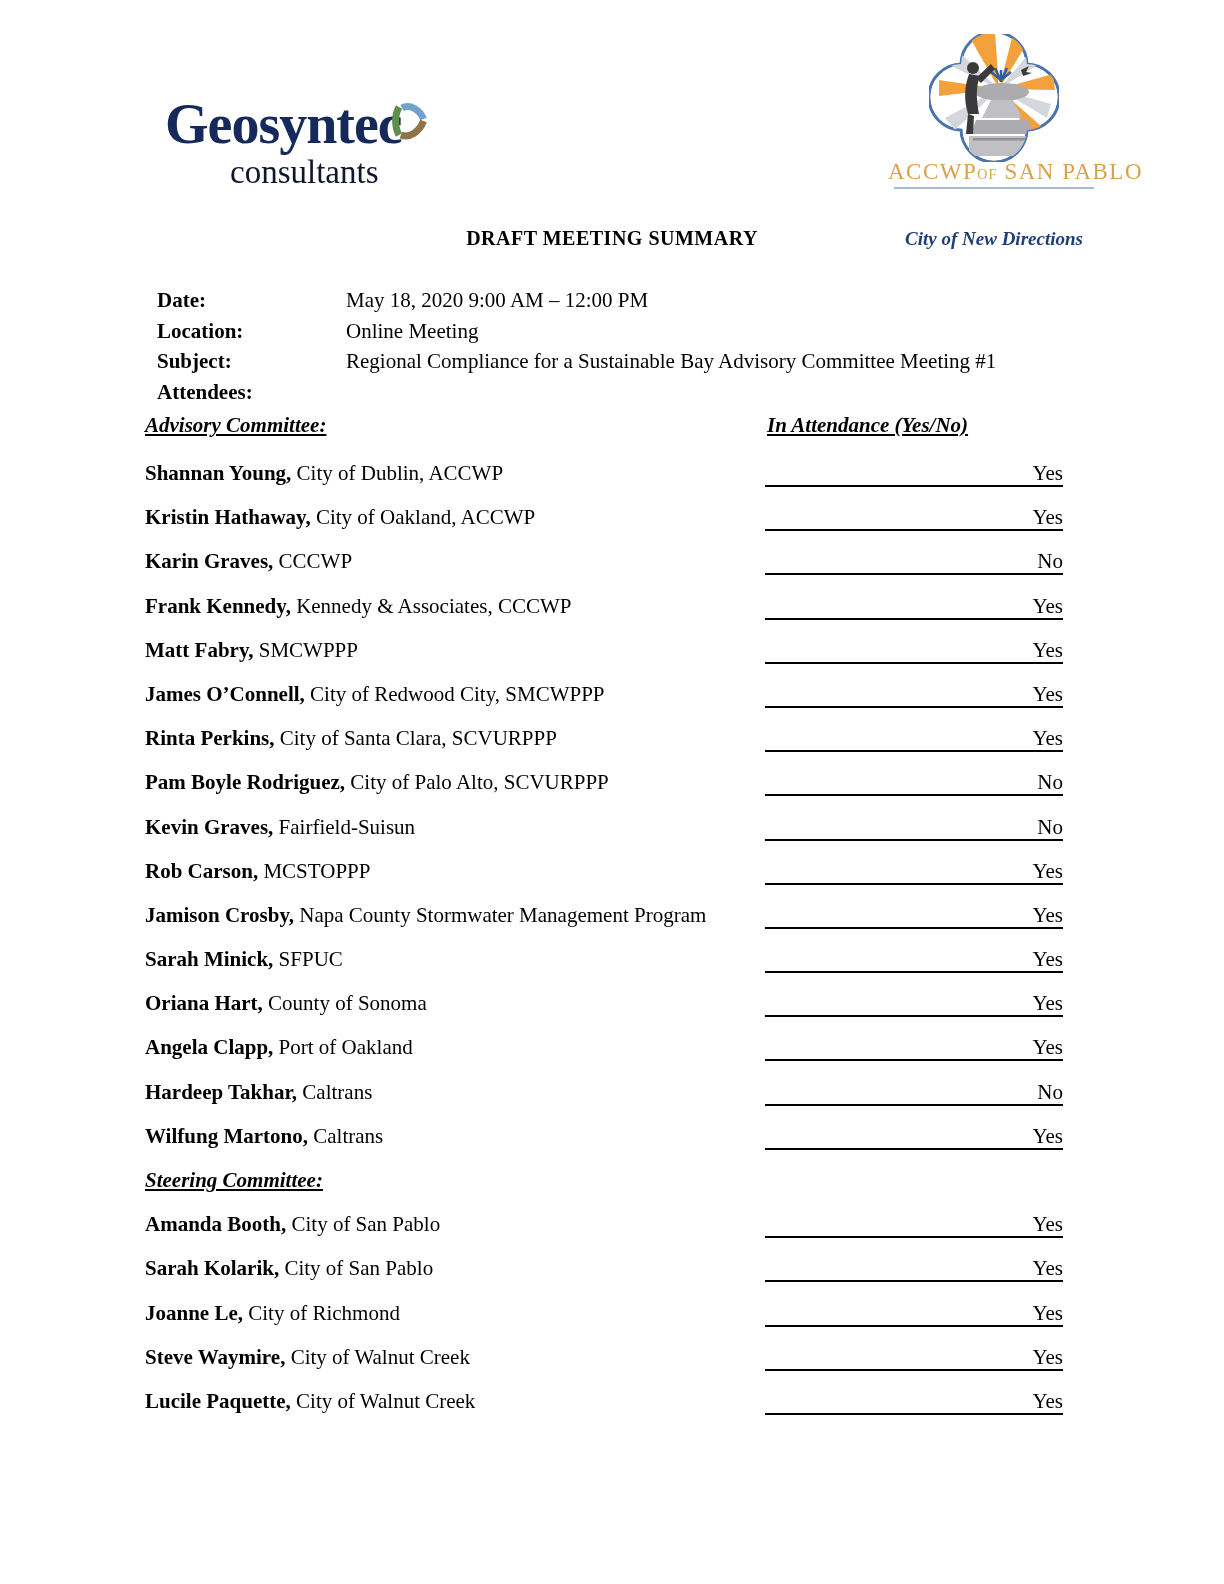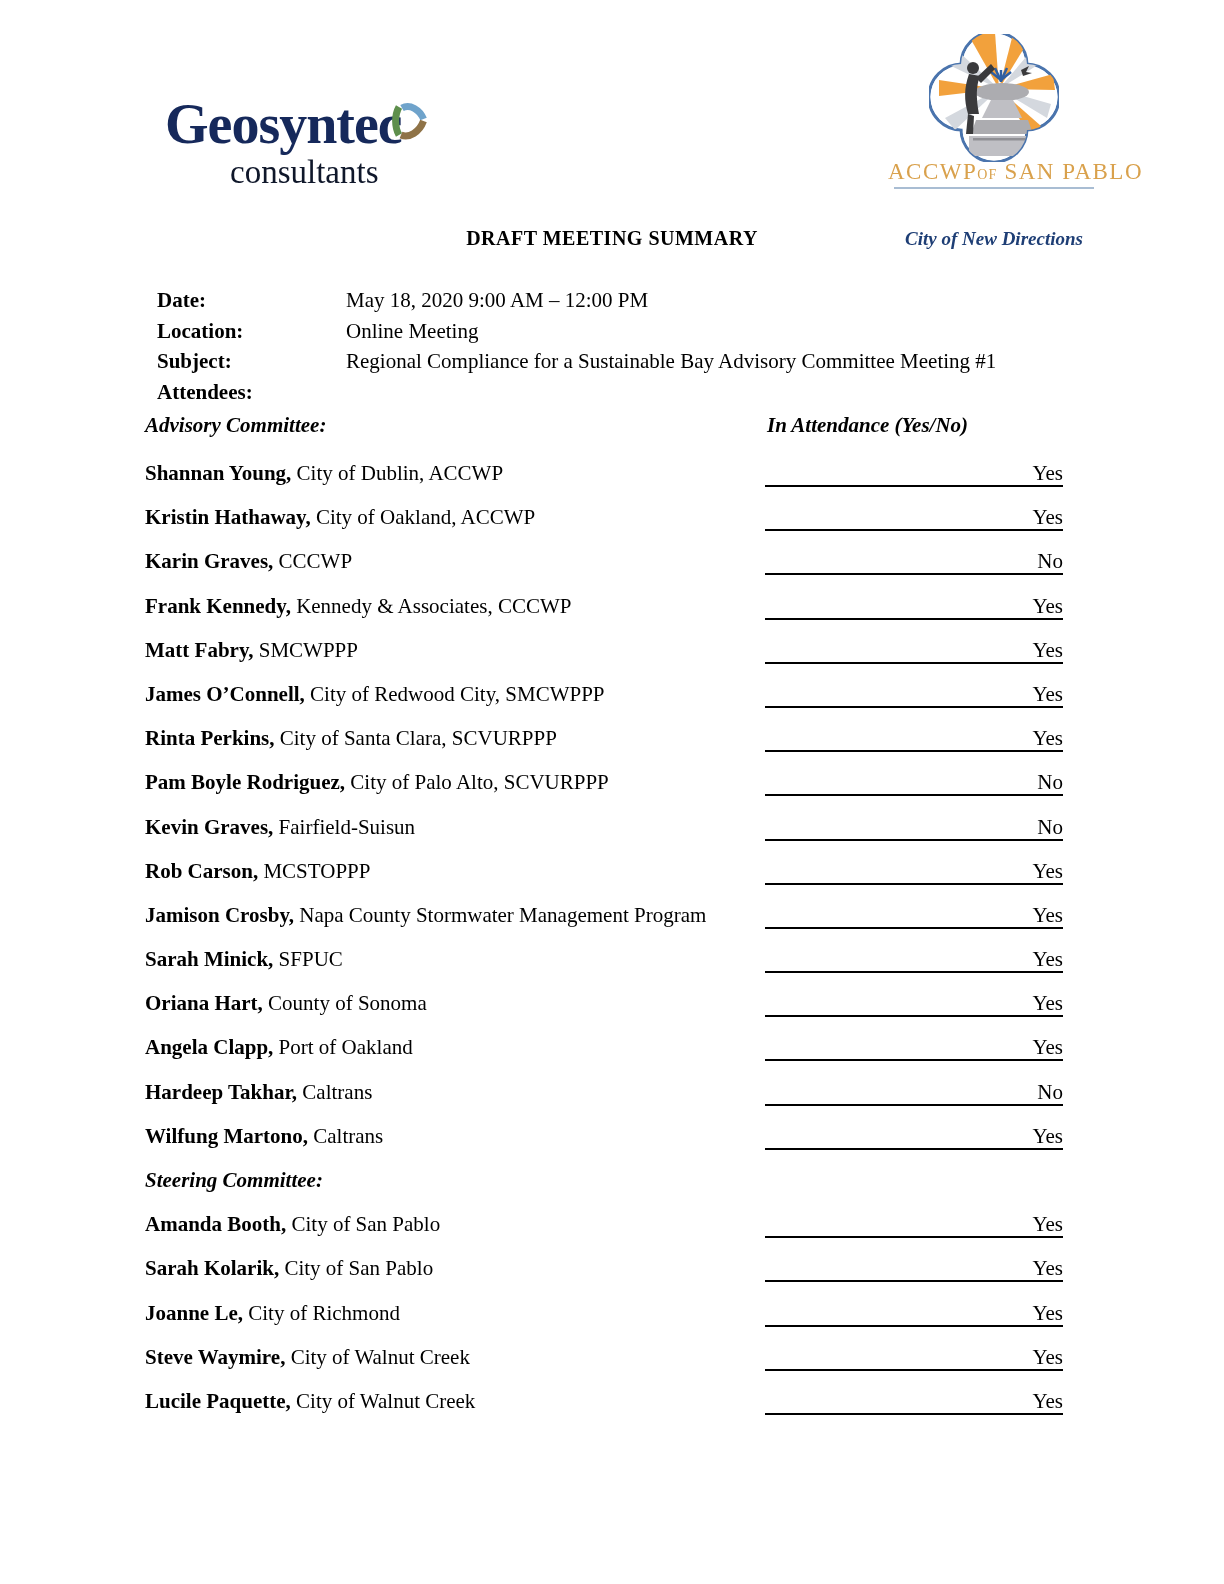--- a/index.html
+++ b/index.html
@@ -46,21 +46,21 @@
   }
 
   
   .meta{position:absolute;left:157px;top:283px;font-size:21px;}
   .meta-row{display:flex;height:30.4px;align-items:flex-end;gap:11px;}
   .meta-label{width:178px;font-weight:bold;}
 
   
   .att{position:absolute;left:145px;top:413px;width:916px;font-size:21px;}
   .att-header{display:flex;height:48px;}
-  .hdr{font-weight:bold;font-style:italic;line-height:25px;}
+  .hdr{font-weight:bold;font-style:italic;text-decoration:underline;line-height:25px;}
   .hdr-left{width:622px;}
   .row{position:relative;height:44.2px;text-align:right;}
   .who{position:absolute;left:0;top:0;line-height:24px;white-space:nowrap;}
   .nm{font-weight:bold;}
   .slot{
     position:absolute;left:620px;top:0;width:298px;height:24px;
     border-bottom:2px solid #000;box-sizing:content-box;
   }
   .slot .val{padding-left:12px;line-height:24px;}
   .sec-row{position:relative;height:44.2px;}

